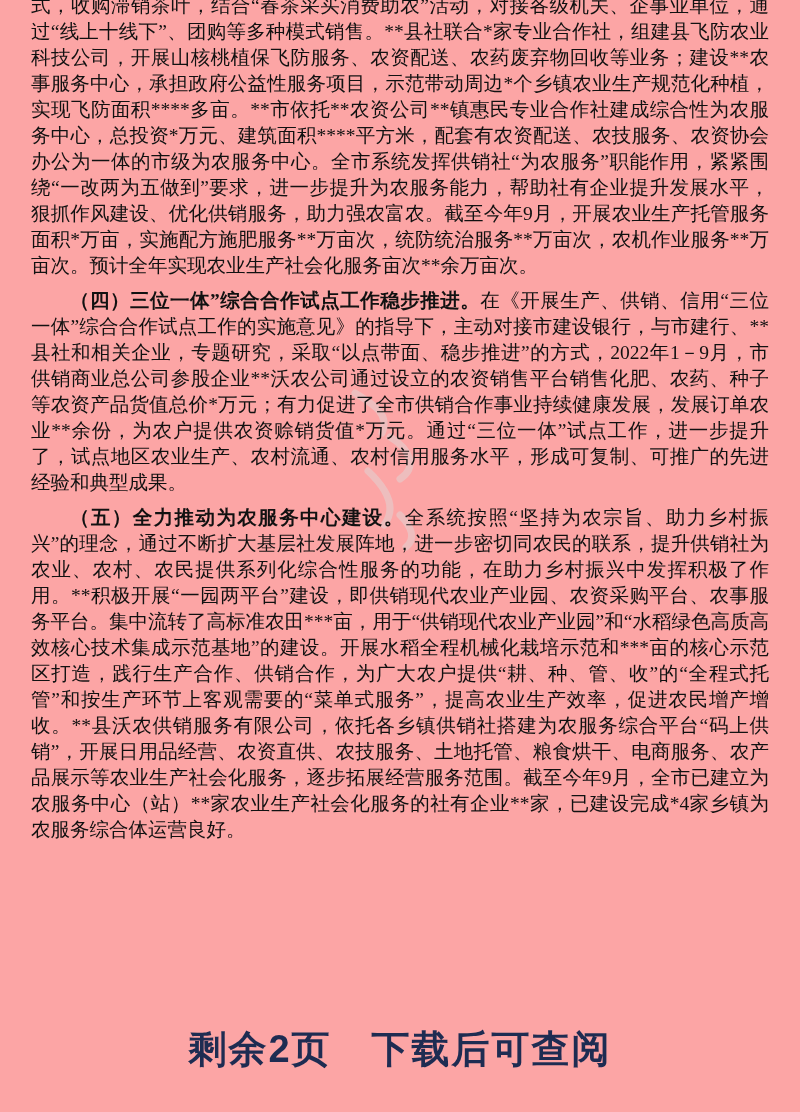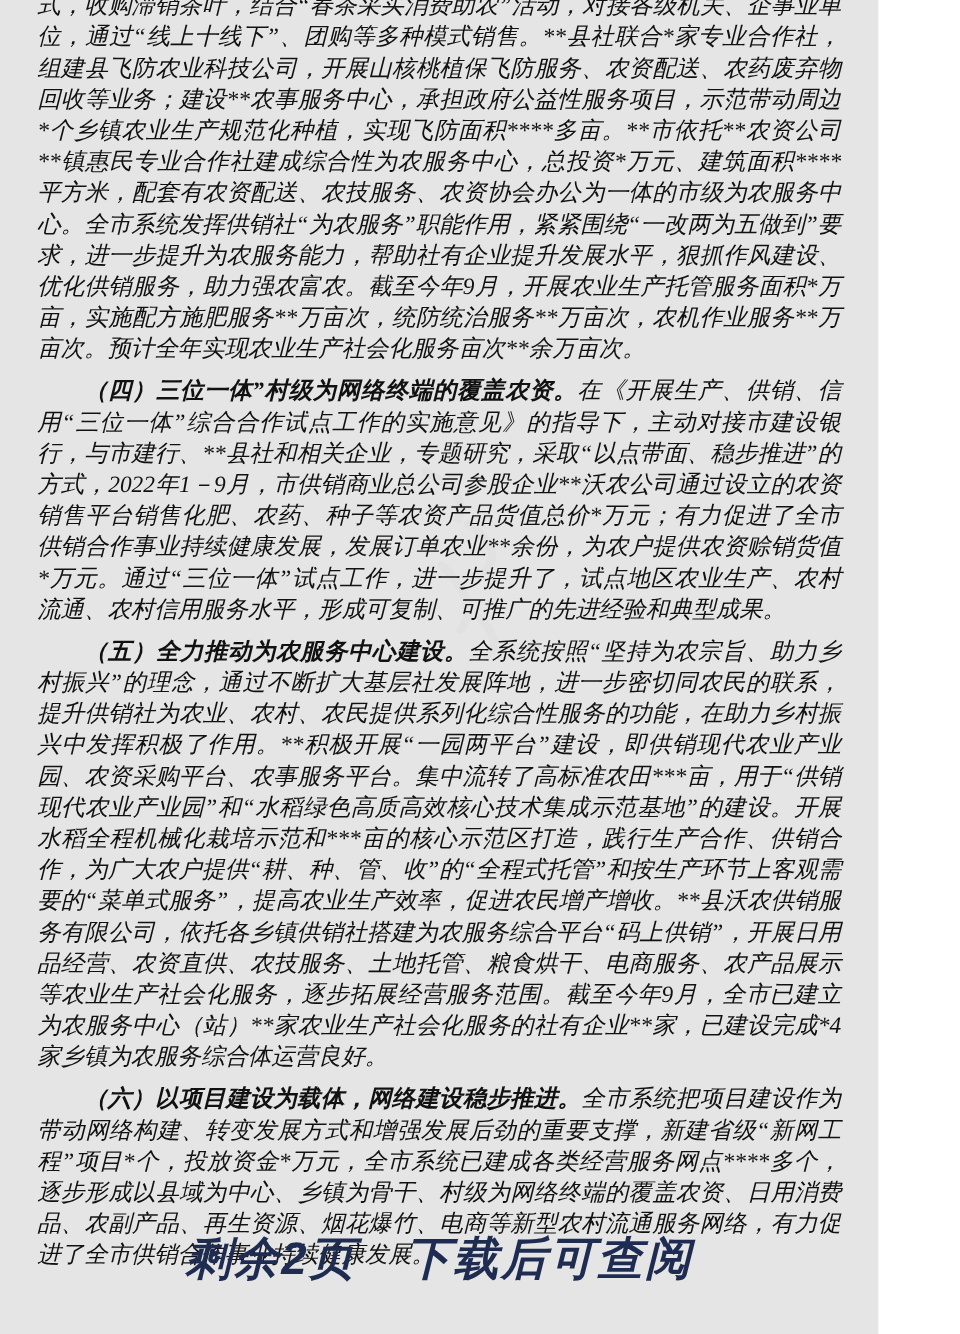--- a/index.html
+++ b/index.html
@@ -4,24 +4,23 @@
 <style>
   * { margin:0; padding:0; box-sizing:border-box; }
   html,body { width:800px; height:1112px; }
   body {
     background:#ffffff;
     font-family:"Liberation Serif", serif;
     overflow:hidden;
   }
   .page {
     position:relative;
-    width:732px; height:1112px;
-    background:#e5e5e5;
+    width:800px; height:1112px;
+    background:#fca5a5;
     overflow:hidden;
-    font-style:italic;
   }
   .doc-body {
     position:relative;
     margin-top:-7px;
     padding:0 31px;
     color:#111111;
     font-size:19.5px;
     line-height:26px;
     text-align:justify;
     text-justify:inter-ideograph;
@@ -53,25 +52,24 @@
 </style>
 </head>
 <body>
 
 <div class="page">
 
   <div class="doc-body">
 
     <p class="para"><span class="lead"></span><span>式，收购滞销茶叶，结合“春茶采买消费助农”活动，对接各级机关、企事业单位，通过“线上十线下”、团购等多种模式销售。**县社联合*家专业合作社，组建县飞防农业科技公司，开展山核桃植保飞防服务、农资配送、农药废弃物回收等业务；建设**农事服务中心，承担政府公益性服务项目，示范带动周边*个乡镇农业生产规范化种植，实现飞防面积****多亩。**市依托**农资公司**镇惠民专业合作社建成综合性为农服务中心，总投资*万元、建筑面积****平方米，配套有农资配送、农技服务、农资协会办公为一体的市级为农服务中心。全市系统发挥供销社“为农服务”职能作用，紧紧围绕“一改两为五做到”要求，进一步提升为农服务能力，帮助社有企业提升发展水平，狠抓作风建设、优化供销服务，助力强农富农。截至今年9月，开展农业生产托管服务面积*万亩，实施配方施肥服务**万亩次，统防统治服务**万亩次，农机作业服务**万亩次。预计全年实现农业生产社会化服务亩次**余万亩次。</span></p>
 
-    <p class="para indented"><span class="lead">（四）三位一体”村级为网络终端的覆盖农资。</span><span>在《开展生产、供销、信用“三位一体”综合合作试点工作的实施意见》的指导下，主动对接市建设银行，与市建行、**县社和相关企业，专题研究，采取“以点带面、稳步推进”的方式，2022年1－9月，市供销商业总公司参股企业**沃农公司通过设立的农资销售平台销售化肥、农药、种子等农资产品货值总价*万元；有力促进了全市供销合作事业持续健康发展，发展订单农业**余份，为农户提供农资赊销货值*万元。通过“三位一体”试点工作，进一步提升了，试点地区农业生产、农村流通、农村信用服务水平，形成可复制、可推广的先进经验和典型成果。</span></p>
+    <p class="para indented"><span class="lead">（四）三位一体”综合合作试点工作稳步推进。</span><span>在《开展生产、供销、信用“三位一体”综合合作试点工作的实施意见》的指导下，主动对接市建设银行，与市建行、**县社和相关企业，专题研究，采取“以点带面、稳步推进”的方式，2022年1－9月，市供销商业总公司参股企业**沃农公司通过设立的农资销售平台销售化肥、农药、种子等农资产品货值总价*万元；有力促进了全市供销合作事业持续健康发展，发展订单农业**余份，为农户提供农资赊销货值*万元。通过“三位一体”试点工作，进一步提升了，试点地区农业生产、农村流通、农村信用服务水平，形成可复制、可推广的先进经验和典型成果。</span></p>
 
     <p class="para indented"><span class="lead">（五）全力推动为农服务中心建设。</span><span>全系统按照“坚持为农宗旨、助力乡村振兴”的理念，通过不断扩大基层社发展阵地，进一步密切同农民的联系，提升供销社为农业、农村、农民提供系列化综合性服务的功能，在助力乡村振兴中发挥积极了作用。**积极开展“一园两平台”建设，即供销现代农业产业园、农资采购平台、农事服务平台。集中流转了高标准农田***亩，用于“供销现代农业产业园”和“水稻绿色高质高效核心技术集成示范基地”的建设。开展水稻全程机械化栽培示范和***亩的核心示范区打造，践行生产合作、供销合作，为广大农户提供“耕、种、管、收”的“全程式托管”和按生产环节上客观需要的“菜单式服务”，提高农业生产效率，促进农民增产增收。**县沃农供销服务有限公司，依托各乡镇供销社搭建为农服务综合平台“码上供销”，开展日用品经营、农资直供、农技服务、土地托管、粮食烘干、电商服务、农产品展示等农业生产社会化服务，逐步拓展经营服务范围。截至今年9月，全市已建立为农服务中心（站）**家农业生产社会化服务的社有企业**家，已建设完成*4家乡镇为农服务综合体运营良好。</span></p>
 
-    <p class="para indented"><span class="lead">（六）以项目建设为载体，网络建设稳步推进。</span><span>全市系统把项目建设作为带动网络构建、转变发展方式和增强发展后劲的重要支撑，新建省级“新网工程”项目*个，投放资金*万元，全市系统已建成各类经营服务网点****多个，逐步形成以县域为中心、乡镇为骨干、村级为网络终端的覆盖农资、日用消费品、农副产品、再生资源、烟花爆竹、电商等新型农村流通服务网络，有力促进了全市供销合作事业持续健康发展。</span></p>
 
   </div>
 
   <svg class="watermark" viewBox="0 0 110 180" xmlns="http://www.w3.org/2000/svg" aria-hidden="true">
     <g stroke="#dddddd" stroke-width="7" fill="none" stroke-linecap="round">
       <path d="M25 18 C 45 30, 60 40, 52 58"></path>
       <path d="M60 62 C 80 74, 88 92, 70 104"></path>
       <path d="M38 96 C 55 112, 68 132, 54 150"></path>
       <path d="M70 140 C 82 152, 86 164, 76 172"></path>
     </g>

